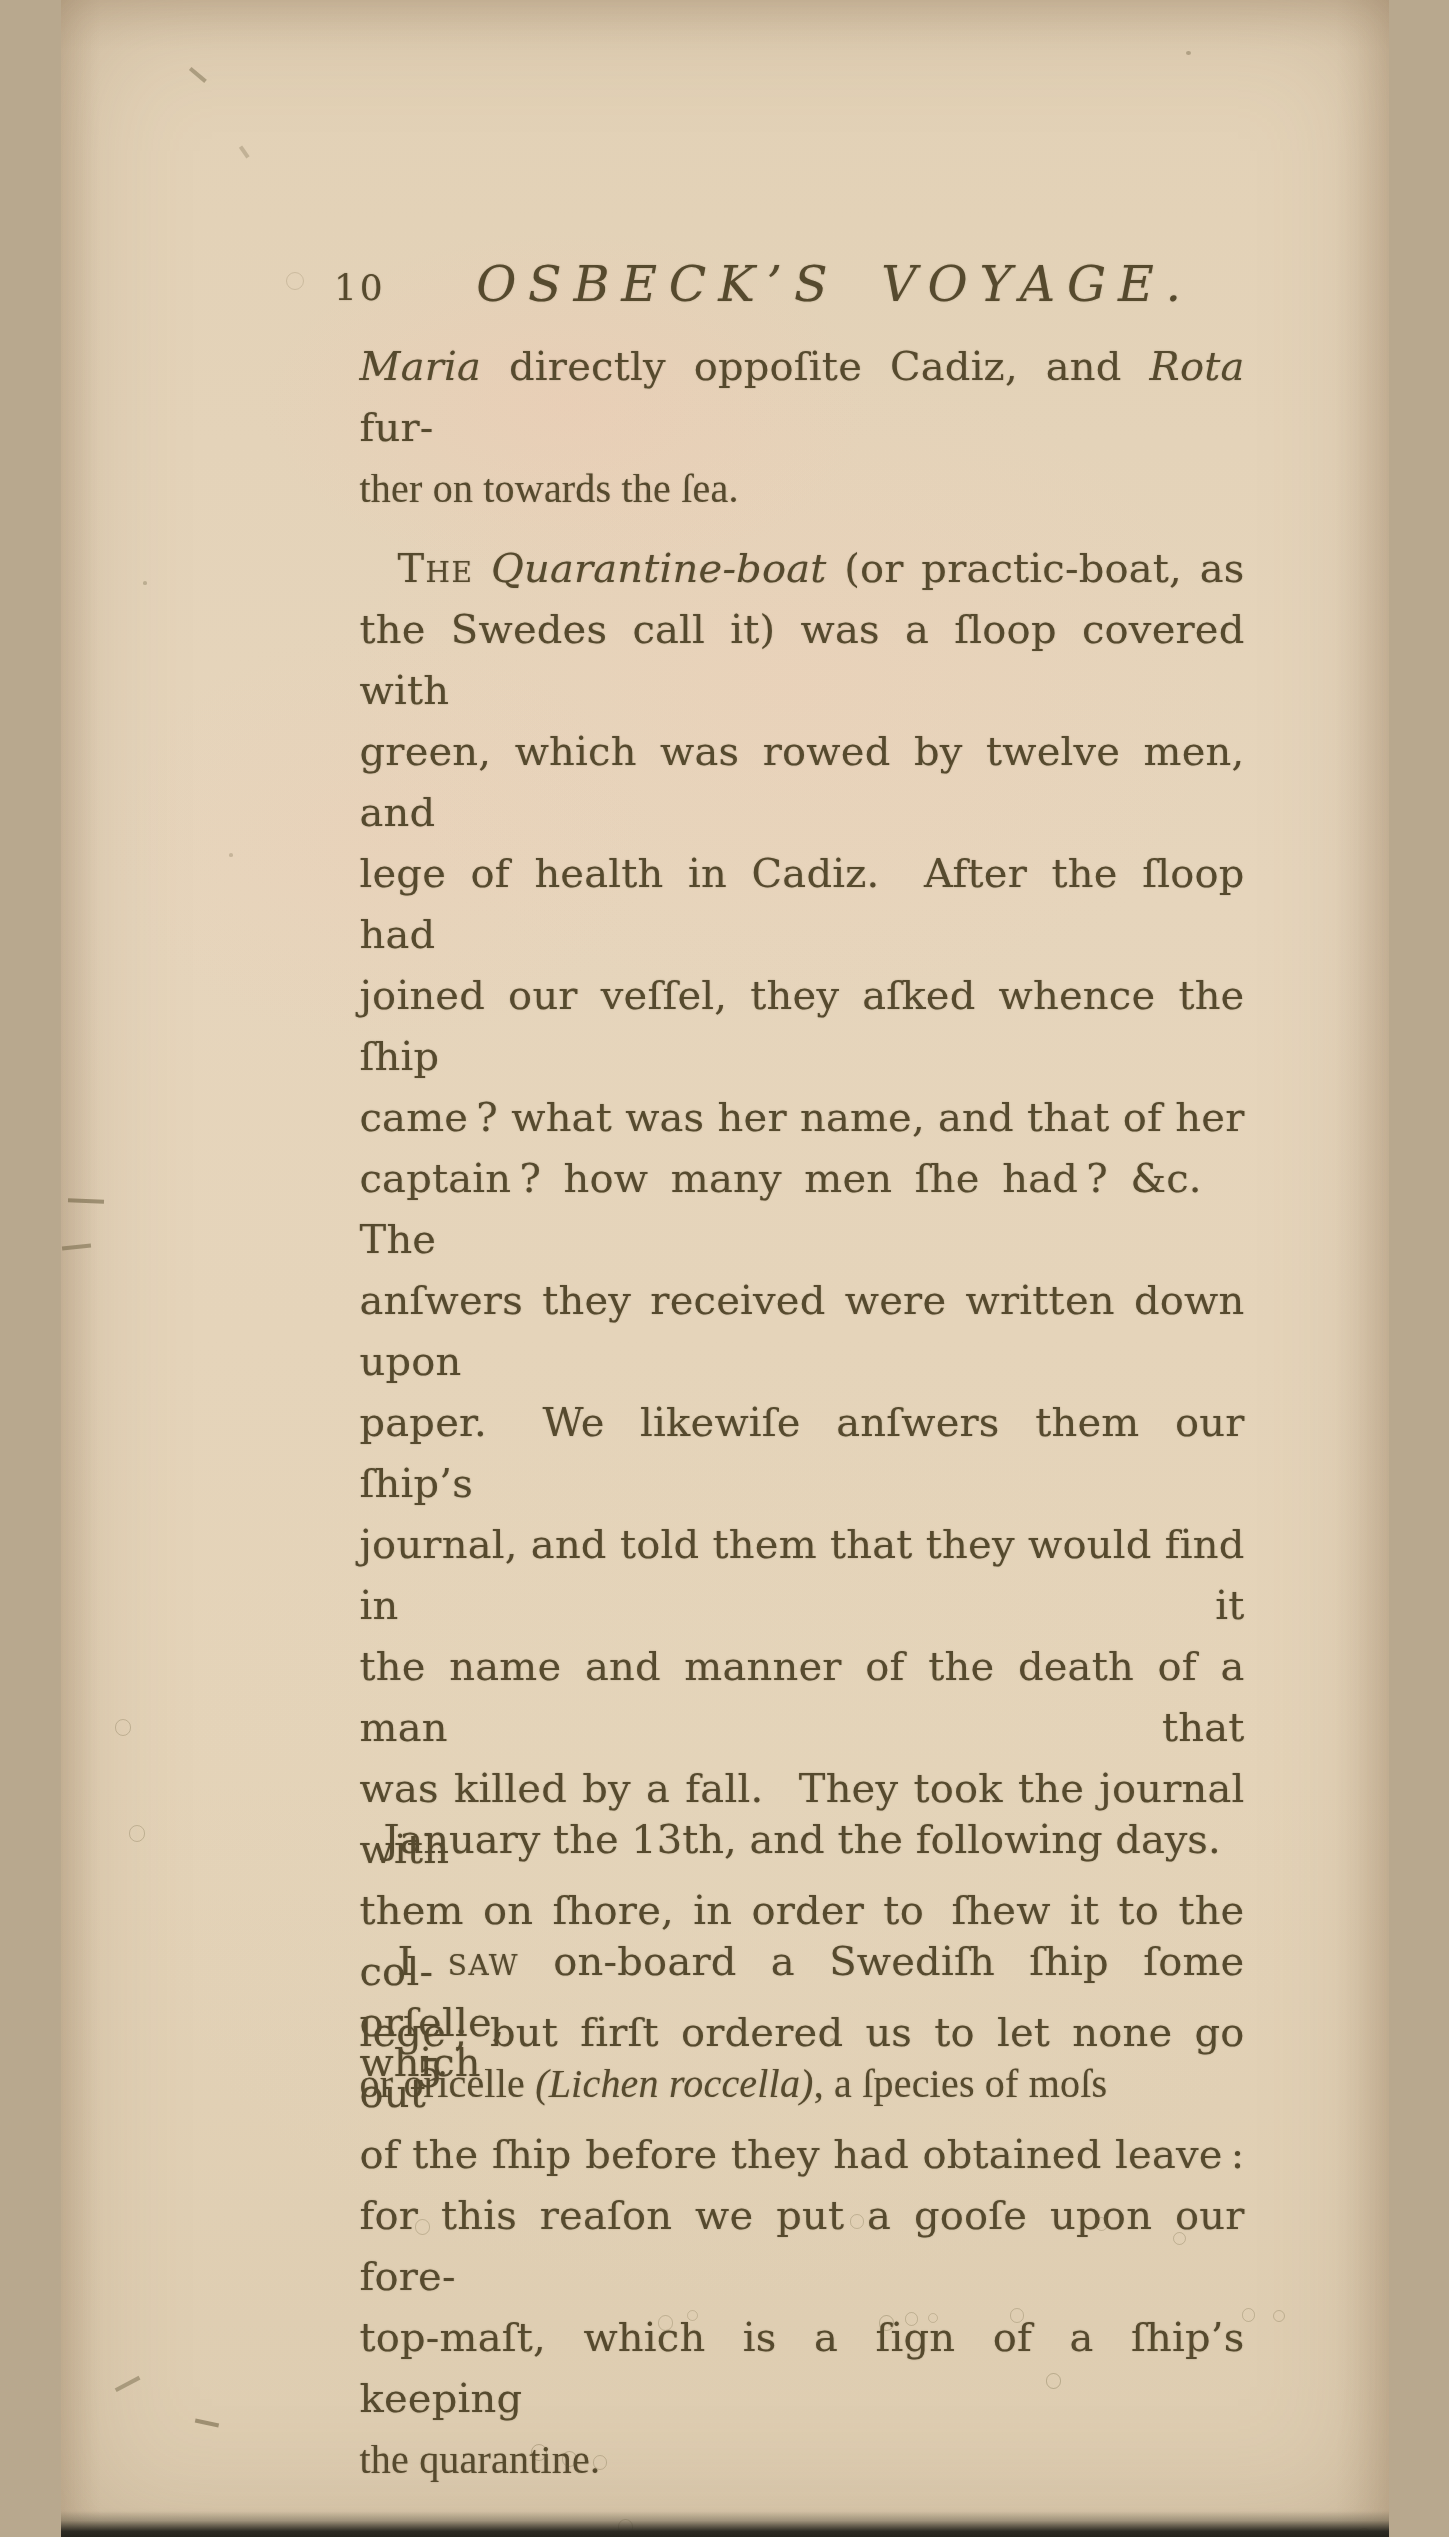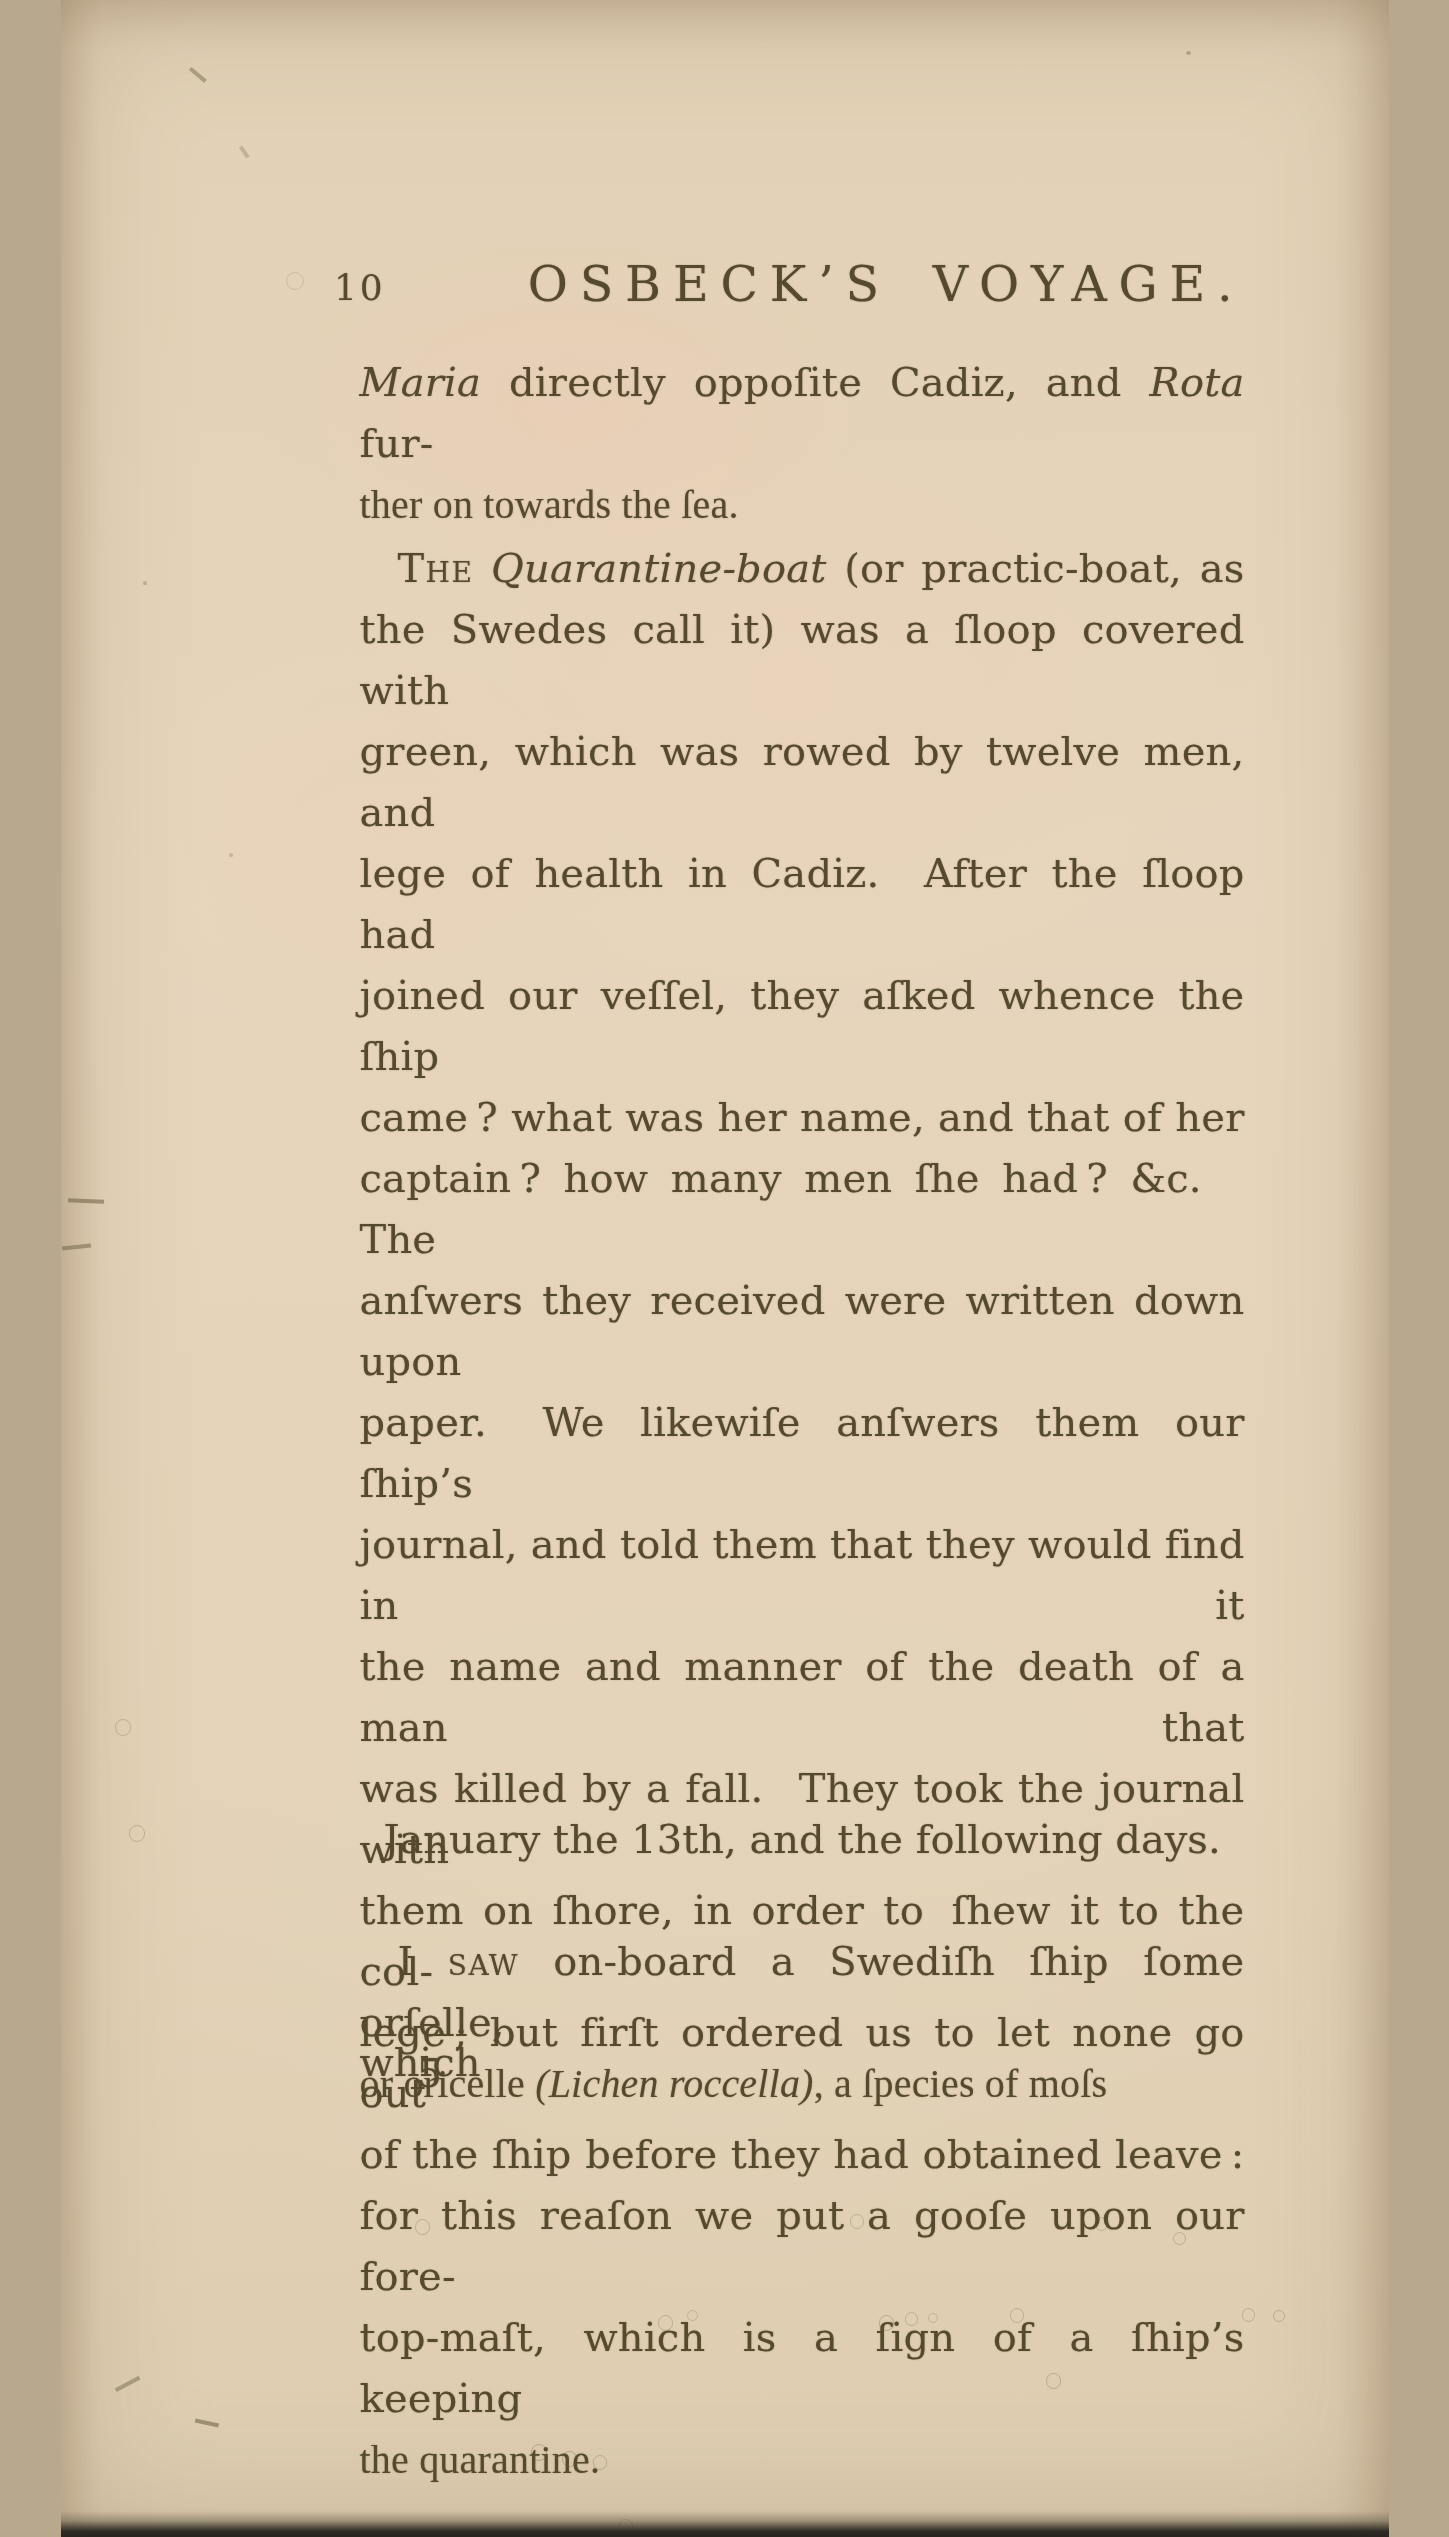--- a/index.html
+++ b/index.html
@@ -26,29 +26,29 @@
       linear-gradient(180deg, rgba(130,102,70,0.12), transparent 2%);
   }
   .scan-edge {
     position:absolute; left:0; bottom:0; width:100%; height:27px;
     background:linear-gradient(180deg, rgba(90,85,68,0) 0%, rgba(90,85,68,0.4) 35%, var(--scan,#2d2b23) 75%, #232119 100%);
   }
 
   .running-head { position:absolute; top:256px; left:299px; width:885px; height:65px; }
   .page-num { position:absolute; left:-25.4px; top:11px; font-size:36px; letter-spacing:2.7px; }
   .head-title {
-    text-align:right; padding-left:65px;
-    font-size:49px; letter-spacing:11.8px; word-spacing:14.5px; white-space:nowrap;
+    text-align:center; padding-left:65px;
+    font-size:49px; letter-spacing:11.8px; word-spacing:14.5px; white-space:nowrap;font-style:italic;
   }
 
   .textblock { position:absolute; left:299px; width:885px; font-size:40px; line-height:61px; letter-spacing:0.2px; }
   .textblock, .running-head, .sig, .catchword-row, .section-heading {
     text-shadow:0 0 1.4px rgba(86,74,47,0.45);
   }
-  .para-1 { top:352px; }
+  .para-1 { top:336px; }
   .para-2 { top:538px; }
   .para-3 { top:1931px; }
   .line { text-align:justify; text-align-last:justify; }
   .line.last { text-align-last:left;font-family:Liberation Serif, serif; }
   .line.indent { text-indent:38px; }
   .it { font-style:italic; }
   .sc { font-variant:small-caps; letter-spacing:1.4px; }
 
   .section-heading {
     position:absolute; top:1816px; left:299px; width:885px;

